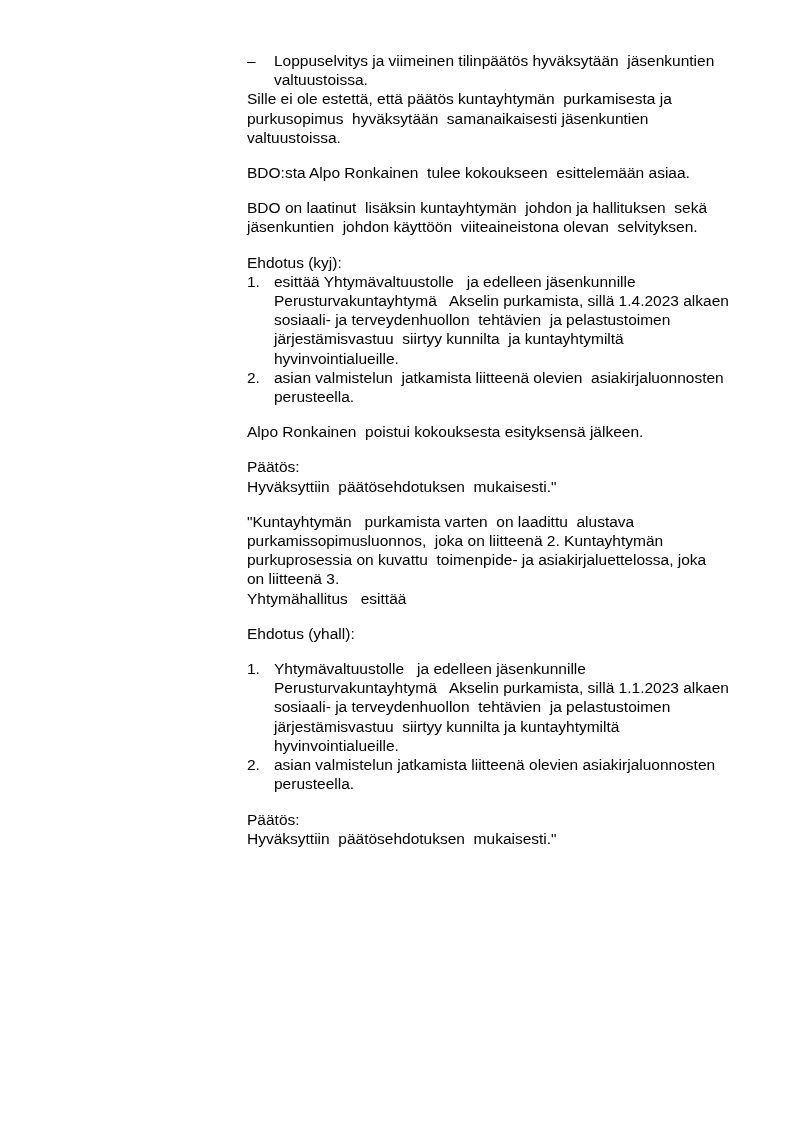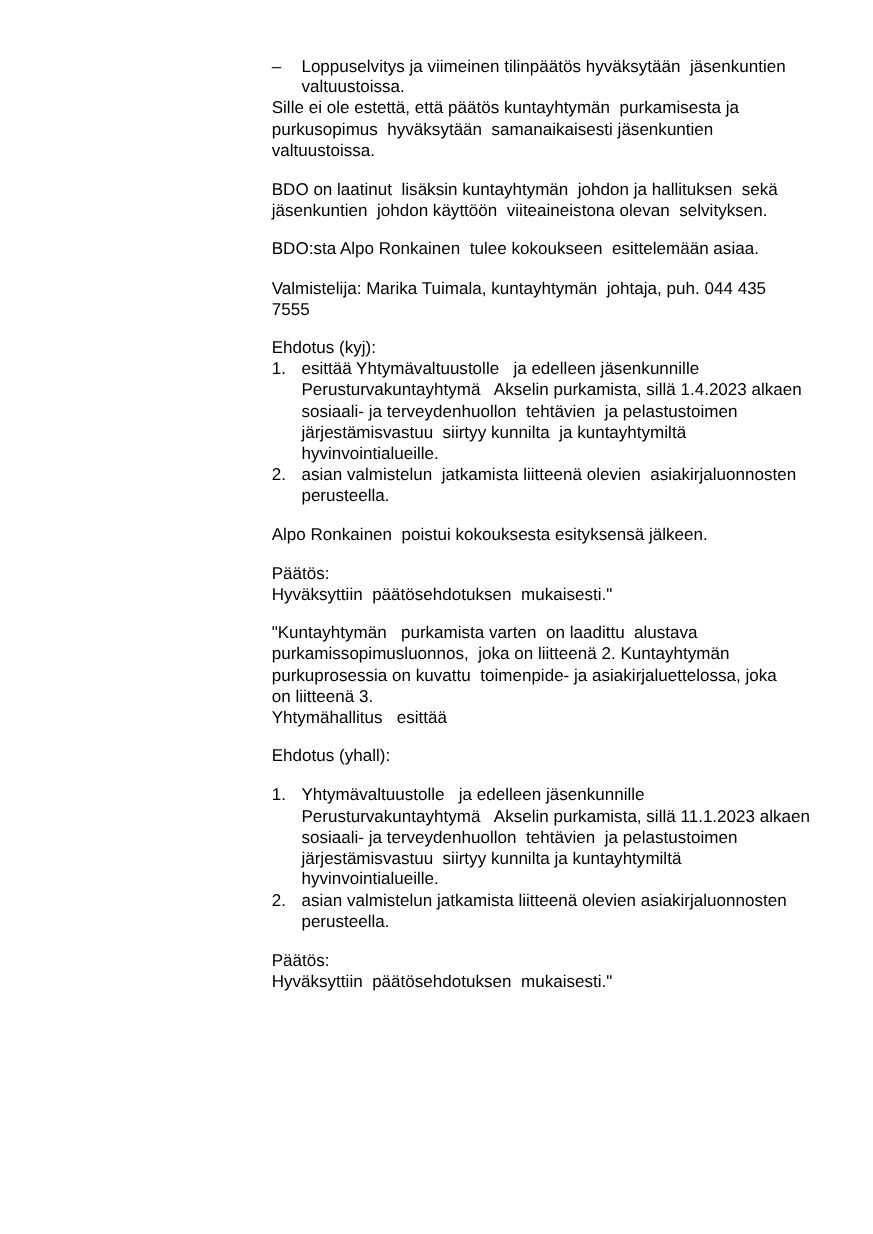--- a/index.html
+++ b/index.html
@@ -52,27 +52,25 @@
   <div class="block li">
     <span class="marker">–</span>
     <span class="text">Loppuselvitys ja viimeinen tilinpäätös hyväksytään  jäsenkuntien
 valtuustoissa.</span>
   </div>
 
   <div class="block">Sille ei ole estettä, että päätös kuntayhtymän  purkamisesta ja
 purkusopimus  hyväksytään  samanaikaisesti jäsenkuntien
 valtuustoissa.</div>
 
+  <div class="block gap1">BDO:sta Alpo Ronkainen  tulee kokoukseen  esittelemään asiaa.</div>
+
   <div class="block gap1">BDO on laatinut  lisäksin kuntayhtymän  johdon ja hallituksen  sekä
 jäsenkuntien  johdon käyttöön  viiteaineistona olevan  selvityksen.</div>
 
-  <div class="block gap1">BDO:sta Alpo Ronkainen  tulee kokoukseen  esittelemään asiaa.</div>
-
-  <div class="block gap1">Valmistelija: Marika Tuimala, kuntayhtymän  johtaja, puh. 044 435
-7555</div>
 
   <div class="block heading gap1">Ehdotus (kyj):</div>
 
 
   <div class="block li">
     <span class="marker">1.</span>
     <span class="text">esittää Yhtymävaltuustolle   ja edelleen jäsenkunnille
 Perusturvakuntayhtymä   Akselin purkamista, sillä 1.4.2023 alkaen
 sosiaali- ja terveydenhuollon  tehtävien  ja pelastustoimen
 järjestämisvastuu  siirtyy kunnilta  ja kuntayhtymiltä
@@ -97,21 +95,21 @@
 purkuprosessia on kuvattu  toimenpide- ja asiakirjaluettelossa, joka
 on liitteenä 3.</div>
 
   <div class="block">Yhtymähallitus   esittää</div>
 
   <div class="block heading gap1">Ehdotus (yhall):</div>
 
   <div class="block li gap1">
     <span class="marker">1.</span>
     <span class="text">Yhtymävaltuustolle   ja edelleen jäsenkunnille
-Perusturvakuntayhtymä   Akselin purkamista, sillä 11.1.2023 alkaen
+Perusturvakuntayhtymä   Akselin purkamista, sillä 1.1.2023 alkaen
 sosiaali- ja terveydenhuollon  tehtävien  ja pelastustoimen
 järjestämisvastuu  siirtyy kunnilta ja kuntayhtymiltä
 hyvinvointialueille.</span>
   </div>
 
   <div class="block li">
     <span class="marker">2.</span>
     <span class="text">asian valmistelun jatkamista liitteenä olevien asiakirjaluonnosten
 perusteella.</span>
   </div>

